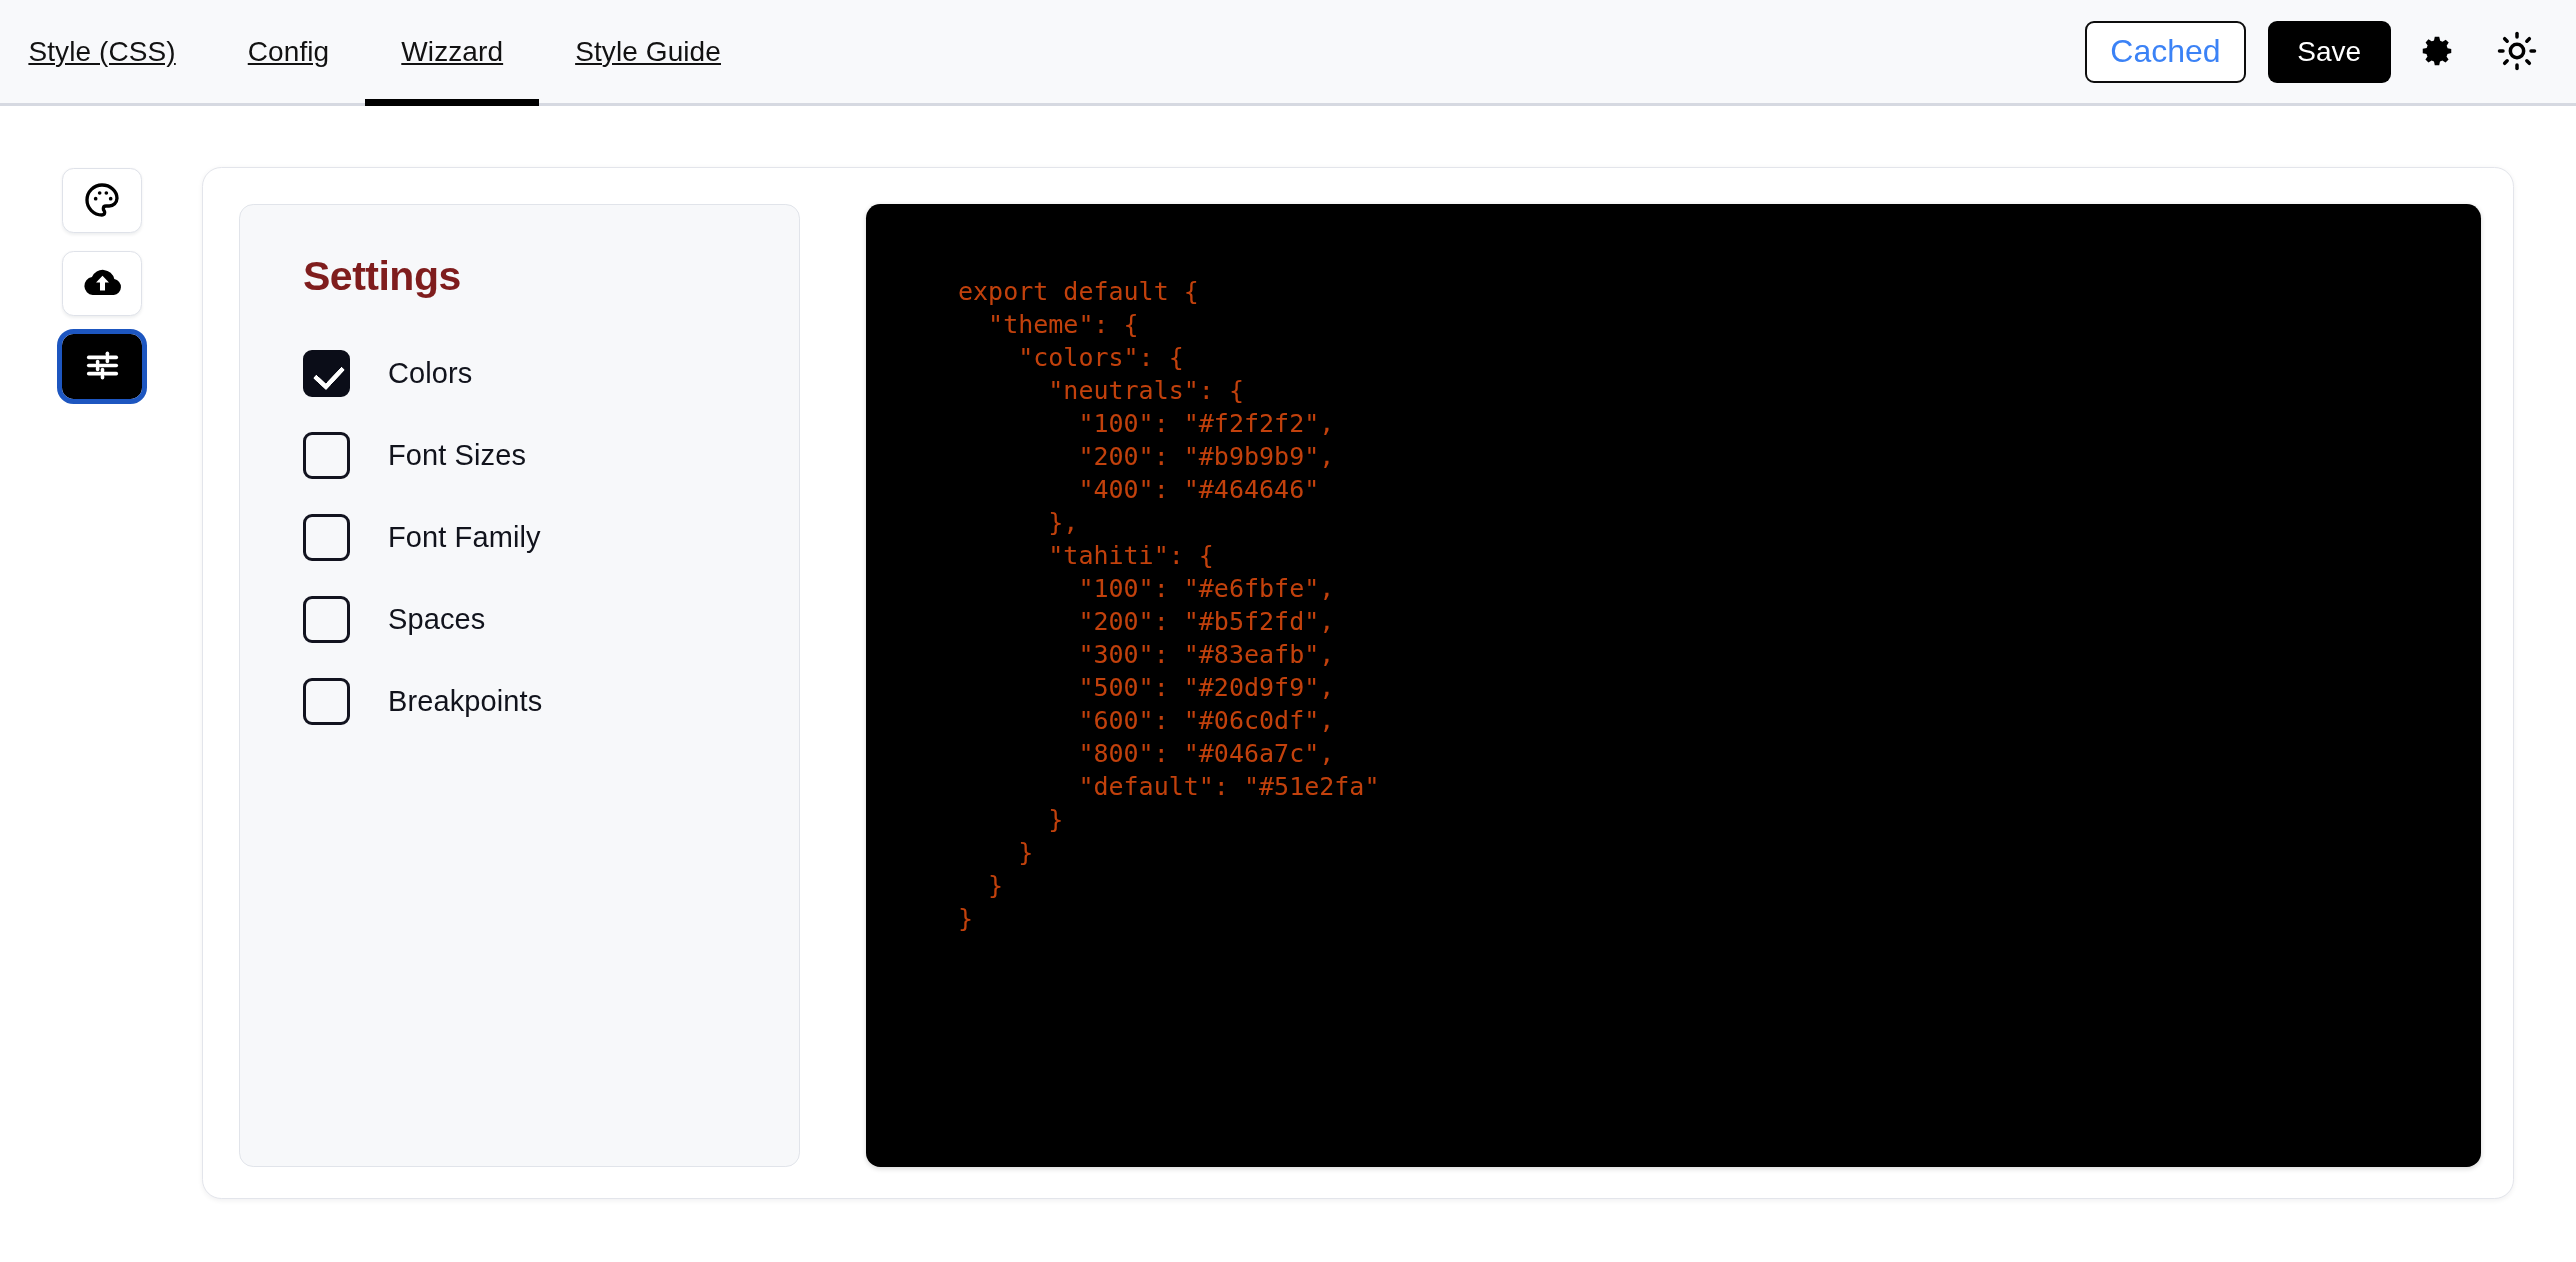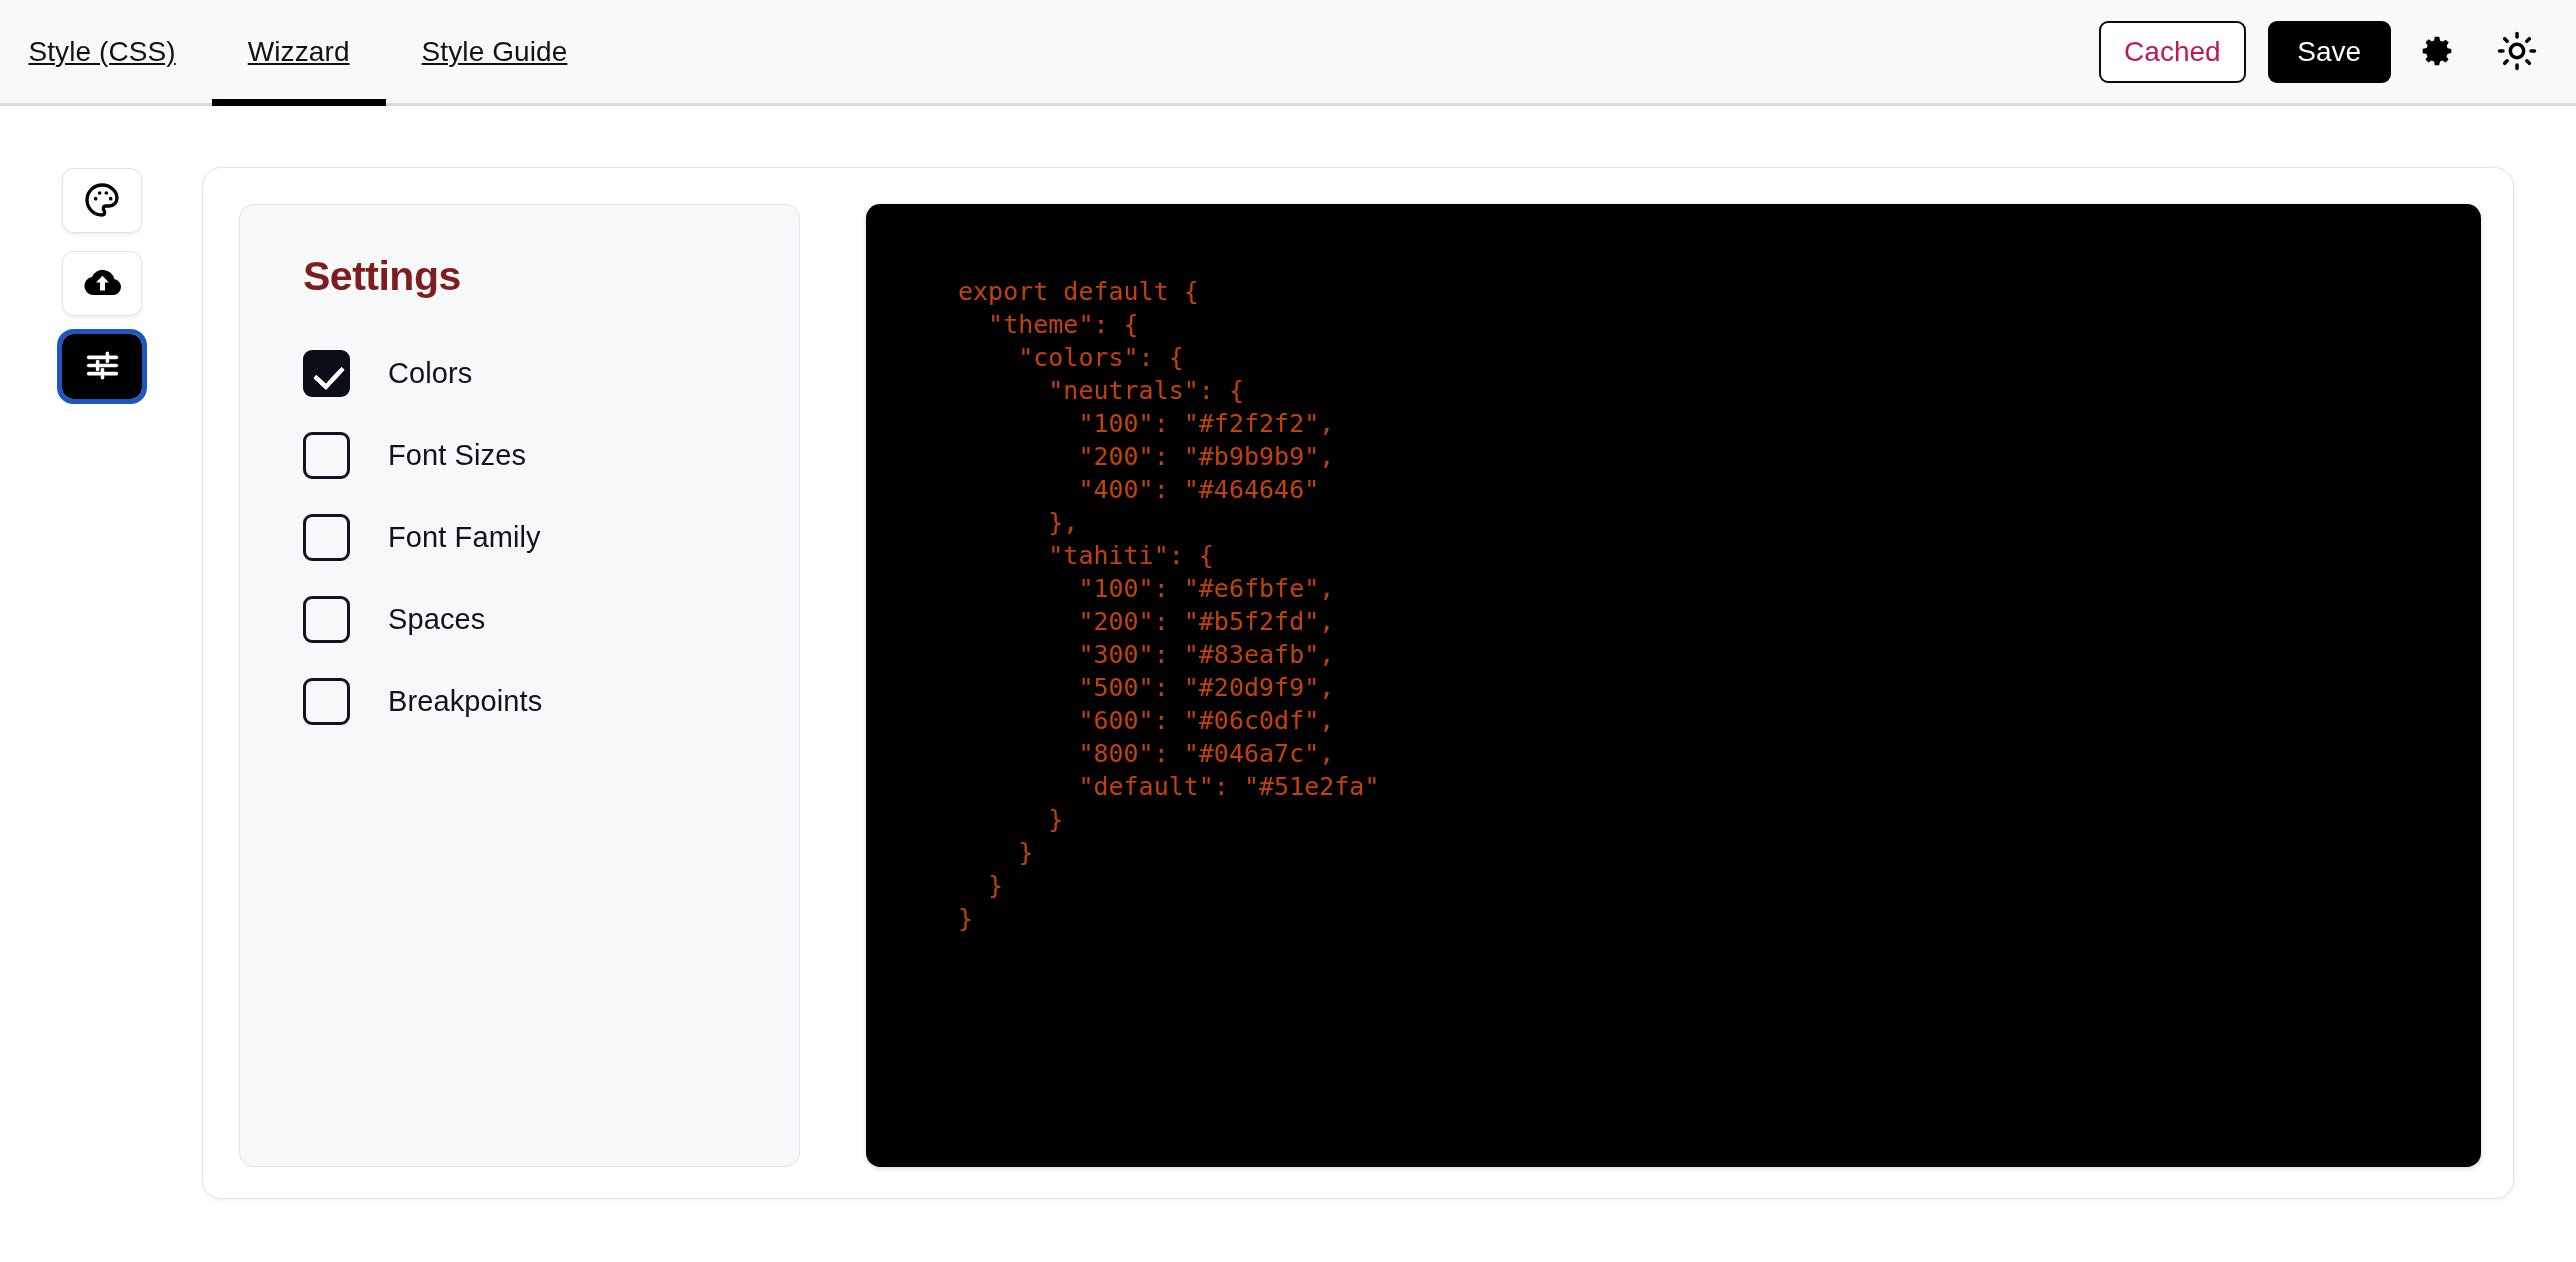--- a/index.html
+++ b/index.html
@@ -64,23 +64,23 @@
     gap: 0;
   }
 
   .btn-cached {
     height: 62px;
     min-width: 136px;
     padding: 0 23px;
     border: 2.6px solid #0d0d0d;
     border-radius: 9px;
     background: #ffffff;
-    font-size: 28px;
+    font-size: 32px;
     font-family: "Liberation Sans", sans-serif;
-    color: #be185d;
+    color: #3b82f6;
     cursor: pointer;
     display: flex;
     align-items: center;
     justify-content: center;
   }
 
   .btn-save {
     height: 62px;
     min-width: 123px;
     padding: 0 10px;
@@ -246,20 +246,23 @@
   }
 </style>
 </head>
 <body>
 
 <div class="topbar">
 
   <div class="tabs">
     <div class="tab">
       <span>Style (CSS)</span>
+    </div>
+    <div class="tab">
+      <span>Config</span>
     </div>
     <div class="tab active">
       <span>Wizzard</span>
     </div>
     <div class="tab">
       <span>Style Guide</span>
     </div>
   </div>
 
   <div class="topbar-right">

